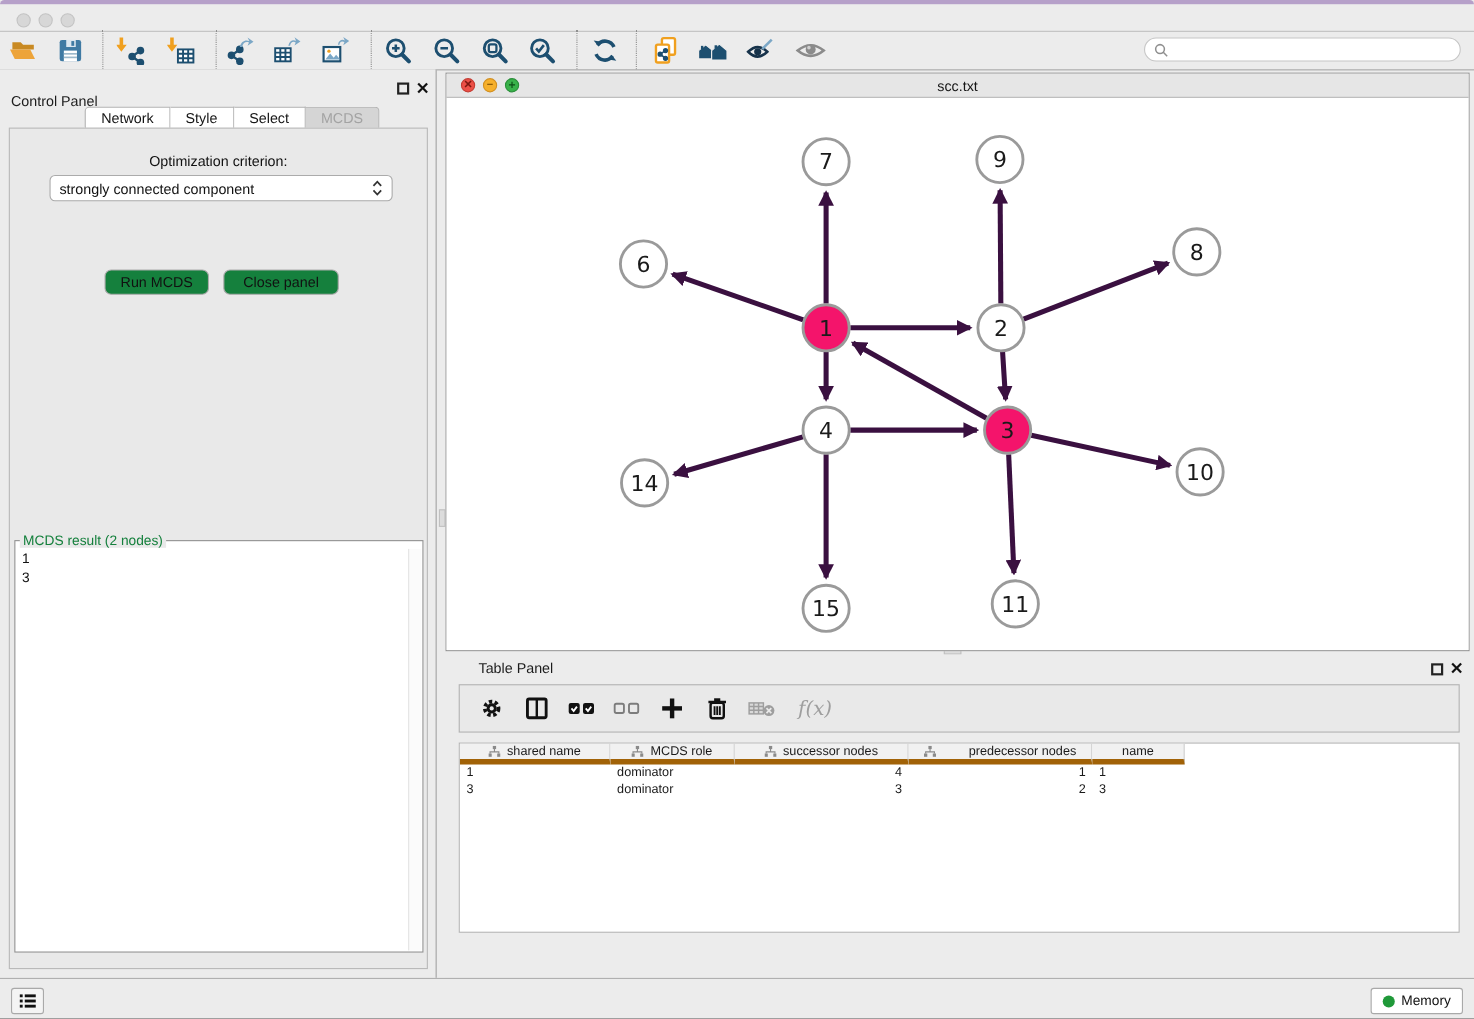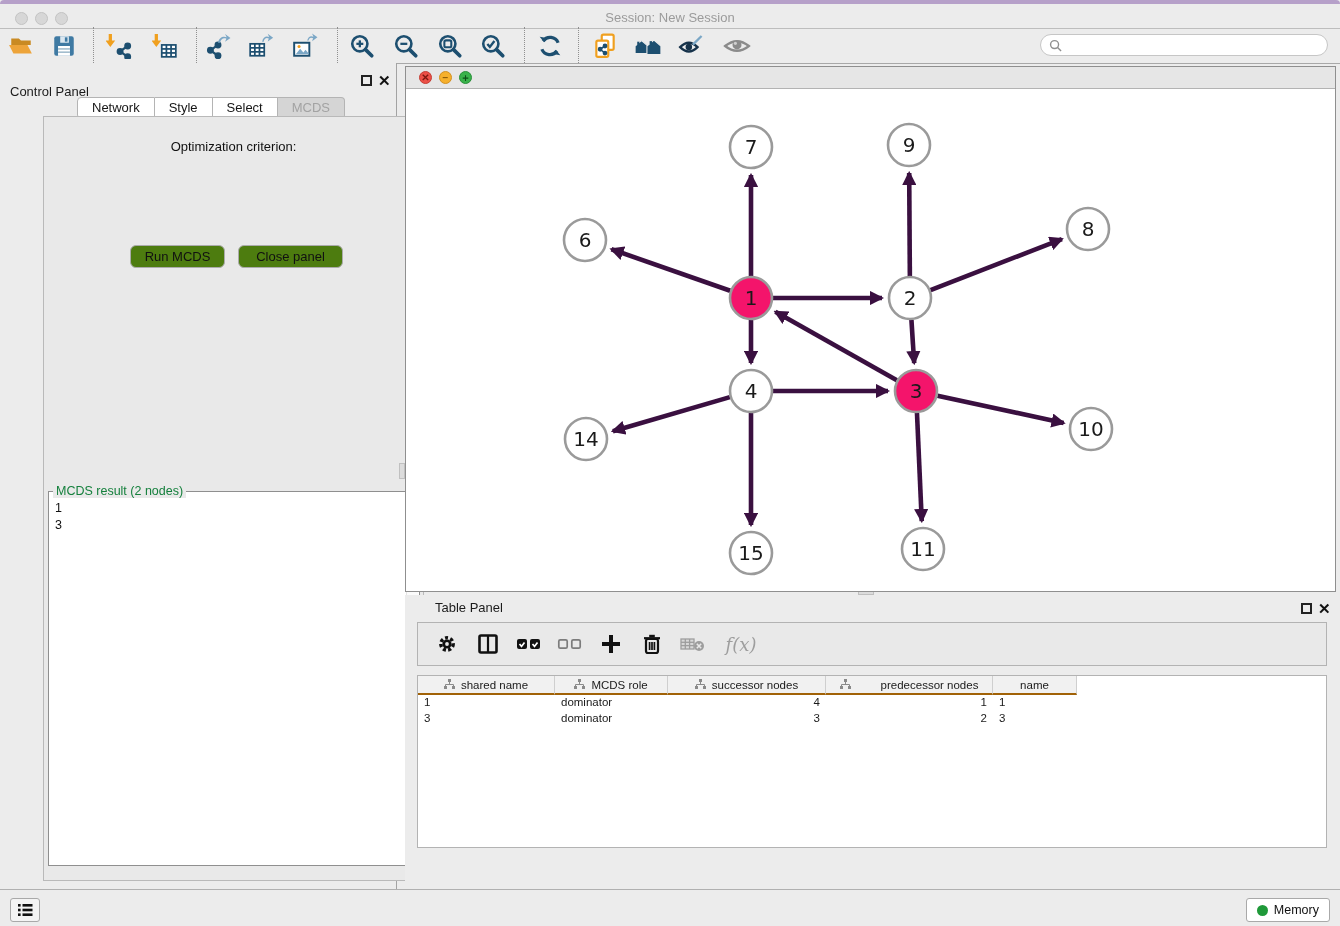--- a/index.html
+++ b/index.html
@@ -20,66 +20,65 @@
   .cpanel{position:absolute;left:0;top:63px;width:397px;height:826px;background:#ececec;border-right:1px solid #a3a3a3;box-sizing:border-box;}
   .panel-title{position:absolute;left:10px;top:21px;font-size:13px;color:#1c1c1c;}
   .float-btn{position:absolute;width:11px;height:11px;border:2px solid #222;box-sizing:border-box;}
   .close-btn{position:absolute;font-size:15px;font-weight:bold;color:#111;line-height:11px;cursor:default;}
   .seg-group{position:absolute;display:flex;}
   .seg-btn{height:20px;line-height:20px;padding:0 14px;background:#fff;border:1px solid #b4b4b4;border-left:none;
            font-size:13px;color:#161616;text-align:center;}
   .seg-btn:first-child{border-left:1px solid #b4b4b4;border-radius:4px 0 0 4px;}
   .seg-btn:last-child{border-radius:0 4px 4px 0;}
   .seg-btn.sel{background:#d5d5d5;color:#a3a3a3;}
-  .cp-body{position:absolute;left:8px;top:53px;width:381px;height:765px;background:#e9e9e9;border:1px solid #b9b9b9;box-sizing:border-box;margin-left:35px;}
+  .cp-body{position:absolute;left:8px;top:53px;width:381px;height:765px;background:#e9e9e9;border:1px solid #b9b9b9;box-sizing:border-box;}
   .opt-label{position:absolute;left:0;top:22px;width:100%;text-align:center;font-size:13px;color:#111;}
   .dropdown{position:absolute;left:36px;top:42px;width:312px;height:24px;background:#fff;border:1px solid #ababab;border-radius:5px;
             display:flex;align-items:center;font-size:13px;box-sizing:border-box;padding:0 8px;}
   .dropdown .dd-text{flex:1;}
-  .btn{position:absolute;height:23px;background:#4d7c0f;border:1px solid #ababab;border-radius:6px;font-size:13px;
+  .btn{position:absolute;height:23px;background:#15803d;border:1px solid #ababab;border-radius:6px;font-size:13px;
        display:flex;align-items:center;justify-content:center;box-sizing:border-box;}
   .result-fs{position:absolute;left:4px;top:367px;width:372px;height:382px;background:#fff;border:1px solid #8f8f8f;margin:0;padding:0;box-sizing:border-box;}
   .result-fs legend{font-size:12.5px;color:#15803d;background:#e9e9e9;margin-left:4px;padding:0 3px;}
   .result-lines{position:absolute;left:0;top:0;padding:2px 6px;font-size:12.5px;line-height:17px;white-space:pre;color:#111;}
   .result-scroll{position:absolute;right:1px;top:1px;bottom:1px;width:11px;background:#fbfbfb;border-left:1px solid #e4e4e4;}
   
   .netwin{position:absolute;left:405px;top:66px;width:931px;height:526px;background:#fff;border:1px solid #8f8f8f;box-sizing:border-box;}
   .net-titlebar{position:absolute;left:0;top:0;width:100%;height:22px;background:#e6e6e6;border-bottom:1px solid #b3b3b3;box-sizing:border-box;}
   .traffic{position:absolute;top:4px;width:13px;height:13px;border-radius:50%;box-sizing:border-box;font-size:10px;font-weight:bold;
            display:flex;align-items:center;justify-content:center;line-height:1;}
   .net-title{position:absolute;top:4px;left:0;width:100%;text-align:center;font-size:13px;color:#151515;font-weight:500;}
   .net-canvas{position:absolute;left:0;top:22px;width:929px;height:502px;background:#fff;}
   
   .tpanel{position:absolute;left:405px;top:595px;width:935px;height:294px;background:#ececec;}
   .tp-toolbar{position:absolute;left:12px;top:27px;width:910px;height:44px;background:#e9e9e9;border:1px solid #b3b3b3;box-sizing:border-box;
               display:flex;align-items:center;gap:15px;padding-left:16px;}
   .tp-ico{width:26px;height:26px;display:flex;align-items:center;justify-content:center;}
   .tbl{position:absolute;left:12px;top:80px;width:910px;height:173px;background:#fff;border:1px solid #b3b3b3;box-sizing:border-box;overflow:hidden;}
   .tbl-header{display:flex;height:19px;}
-  .th{background:#f1f1f1;border-right:1px solid #cfcfcf;border-bottom:2px solid #a16207;box-sizing:border-box;
+  .th{background:#f1f1f1;border-right:1px solid #cfcfcf;border-bottom:5px solid #a16207;box-sizing:border-box;
       display:flex;align-items:center;justify-content:center;gap:6px;font-size:11.5px;color:#1a1a1a;}
   .tbl-row{display:flex;height:16px;}
   .td{box-sizing:border-box;font-size:11.5px;color:#1a1a1a;padding:1px 6px;}
   .fx{font-family:"DejaVu Serif",serif;font-style:italic;color:#9e9e9e;font-size:18px;}
   
   .statusbar{position:absolute;left:0;top:889px;width:100%;height:37px;background:#ececec;border-top:1px solid #b0b0b0;box-sizing:border-box;padding-left:32px;}
   .sb-btn{position:absolute;background:#f4f4f4;border:1px solid #a9a9a9;border-radius:3px;display:flex;align-items:center;justify-content:center;box-sizing:border-box;}
   .grip{position:absolute;background:#dcdcdc;border:1px solid #c0c0c0;box-sizing:border-box;}
 </style>
 </head>
 <body>
 
 <div class="app">
   <div class="lav"></div>
 
   <div class="titlebar">
     <div class="tl-dot" style="left:15px"></div>
     <div class="tl-dot" style="left:35px"></div>
     <div class="tl-dot" style="left:55px"></div>
-    <div class="title-text">Session: New Session</div>
   </div>
 
   <div class="toolbar">
     <div class="tb-ico" style="left:6px">
       <svg width="26" height="26" viewBox="0 0 24 24">
           <path d="M3 5h7l2 2h9v4H3z" fill="#c98a23"></path>
           <path d="M1 11h17l4 8H5z" fill="#eda43a"></path>
         </svg>
     </div>
     <div class="tb-ico" style="left:49px">
@@ -239,20 +238,27 @@
     <div class="float-btn" style="left:361px;top:12px"></div>
     <div class="close-btn" style="left:378px;top:12px">✕</div>
     <div class="seg-group" style="left:77px;top:34px" id="cp-tabs">
         <div class="seg-btn">Network</div>
         <div class="seg-btn">Style</div>
         <div class="seg-btn">Select</div>
         <div class="seg-btn sel">MCDS</div>
       </div>
     <div class="cp-body">
       <div class="opt-label">Optimization criterion:</div>
+      <div class="dropdown">
+        <span class="dd-text">strongly connected component</span>
+        <svg width="10" height="16" viewBox="0 0 10 16">
+            <path d="M1.5 6 L5 2.2 8.5 6" fill="none" stroke="#333" stroke-width="1.6"></path>
+            <path d="M1.5 10 L5 13.8 8.5 10" fill="none" stroke="#333" stroke-width="1.6"></path>
+          </svg>
+      </div>
       <div class="btn" style="left:86px;top:128px;width:95px">Run MCDS</div>
       <div class="btn" style="left:194px;top:128px;width:105px">Close panel</div>
       <fieldset class="result-fs">
         <legend>MCDS result (2 nodes)</legend>
         <div style="position:relative;width:100%;height:100%;">
           <div class="result-lines" id="result-lines">1
 3</div>
           <div class="result-scroll"></div>
         </div>
       </fieldset>
@@ -260,20 +266,21 @@
   </div>
 
   <div class="grip" style="left:399px;top:463px;width:6px;height:16px;"></div>
   <div class="grip" style="left:858px;top:590px;width:16px;height:5px;"></div>
 
   <div class="netwin">
     <div class="net-titlebar">
       <div class="traffic" style="left:13px;background:#ec5047;border:1px solid #c43d34;color:#7c1810">✕</div>
       <div class="traffic" style="left:33px;background:#f6b02c;border:1px solid #d29022;color:#8a5a08">−</div>
       <div class="traffic" style="left:53px;background:#39b24a;border:1px solid #2a8f3a;color:#0d4f18">＋</div>
+      <div class="net-title">scc.txt</div>
     </div>
     <div class="net-canvas">
       <svg id="graph" width="929" height="502" viewBox="0 0 929 502">
           <defs>
             <marker id="arrow" viewBox="0 0 10 10" refX="8.5" refY="5" markerWidth="3.1" markerHeight="3.1" orient="auto">
               <path d="M0,0 L10,5 L0,10 z" fill="#3a1040"></path>
             </marker>
           </defs>
           <line x1="345" y1="187" x2="345" y2="86" stroke="#3a1040" stroke-width="4.6" marker-end="url(#arrow)"></line>
           <line x1="324.23121807335133" y1="201.7434376400866" x2="205.43299517937103" y2="160.23562482170794" stroke="#3a1040" stroke-width="4.6" marker-end="url(#arrow)"></line>

